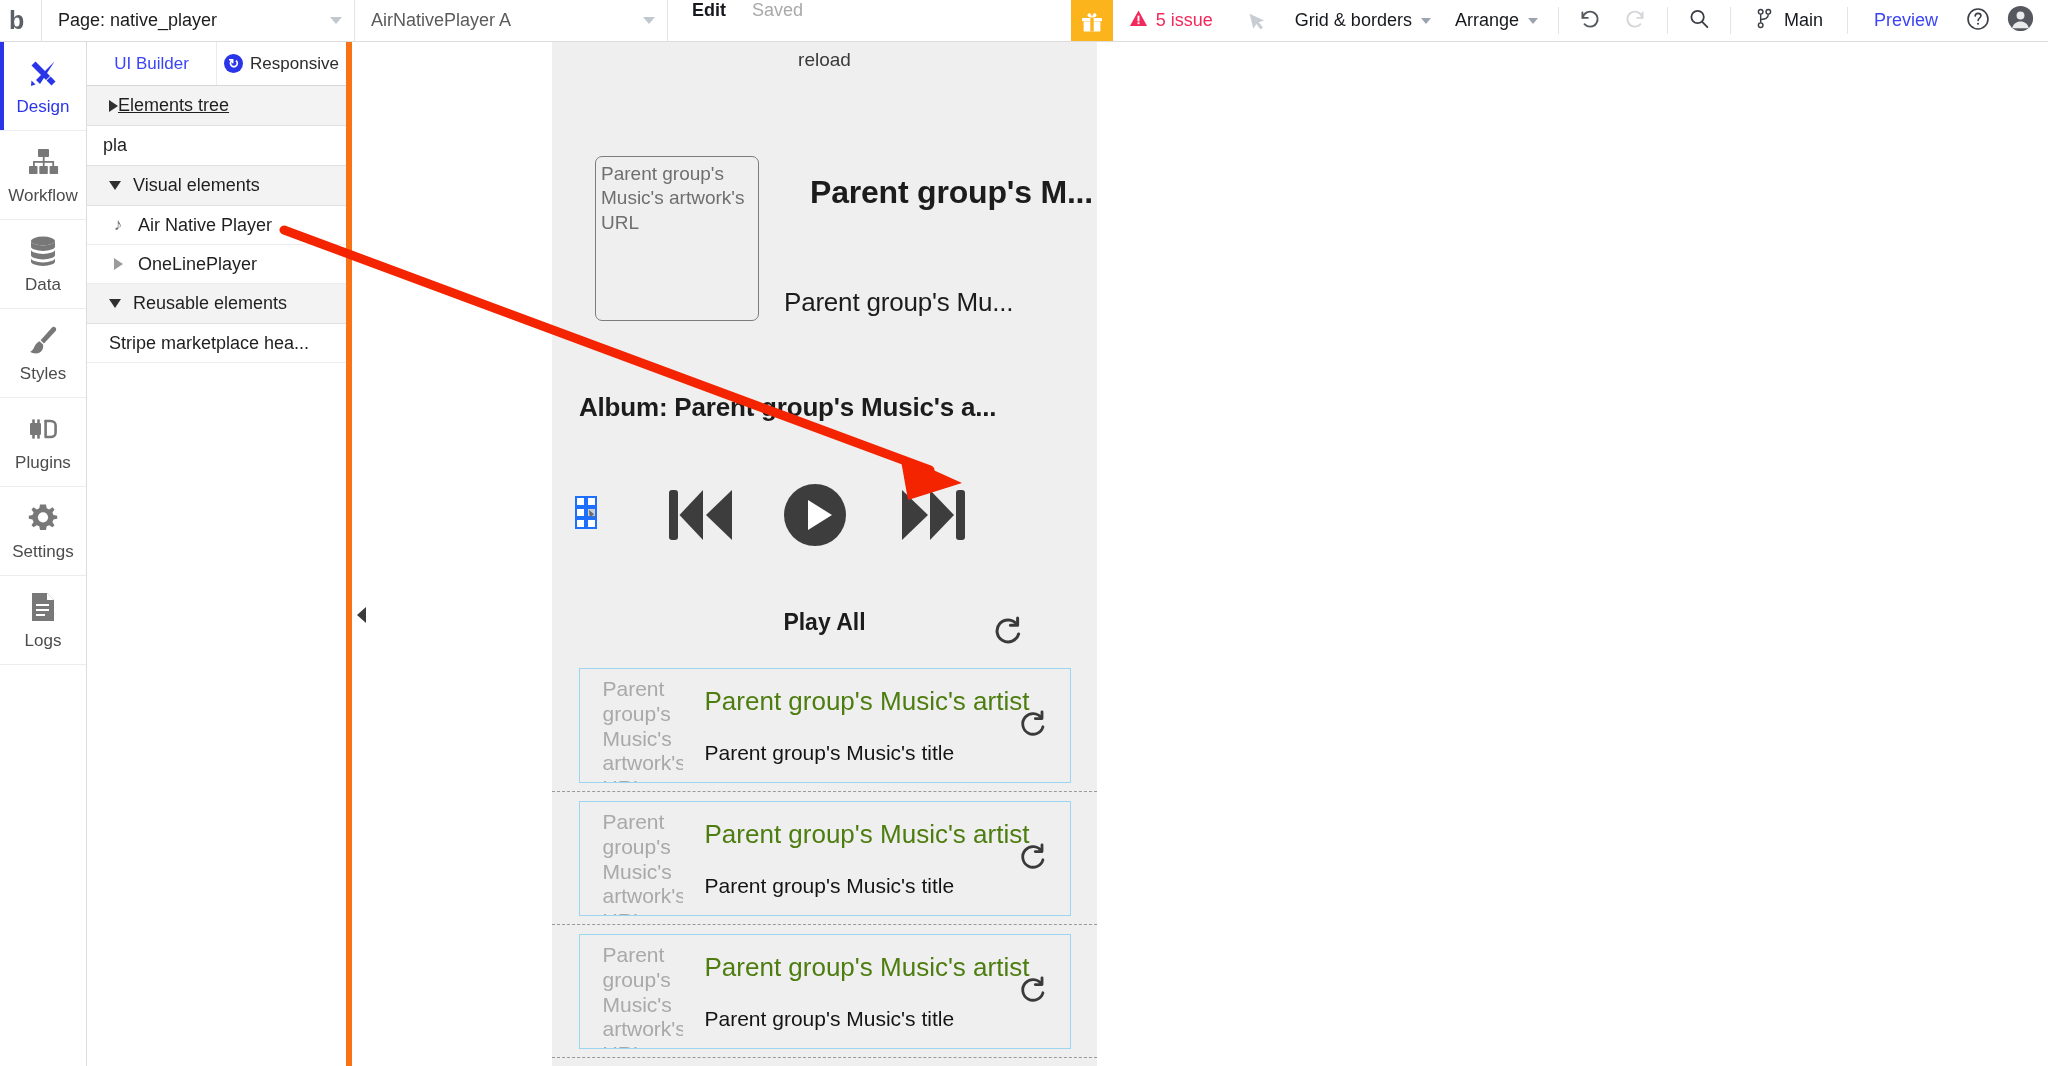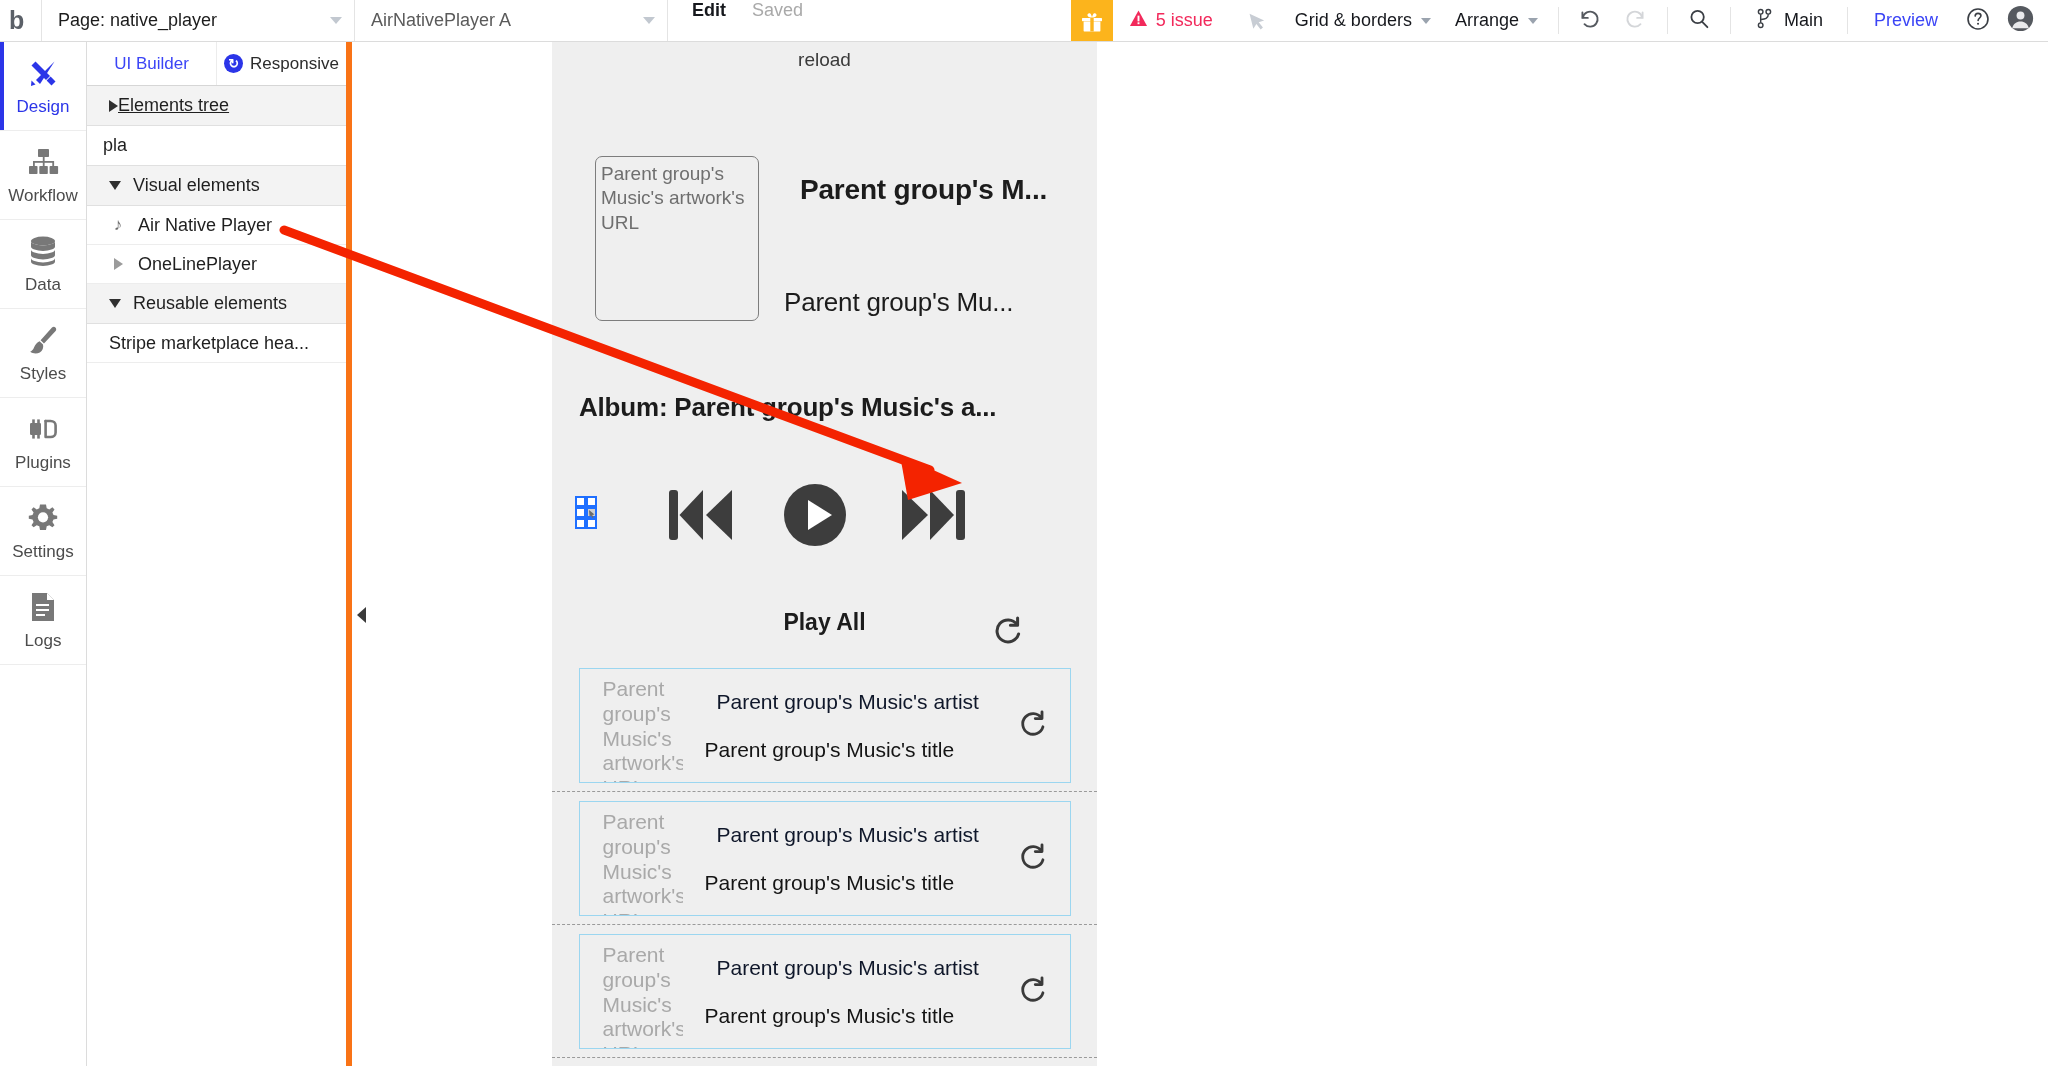--- a/index.html
+++ b/index.html
@@ -181,22 +181,22 @@
     position: absolute; left: 43px; top: 114px;
     width: 164px; height: 165px;
     border: 1px solid #7d7d7d; border-radius: 7px;
     background: #efefef;
     padding: 5px 4px 0 5px;
     font-size: 19px; line-height: 1.28; color: #6f6f6f;
     overflow: hidden;
   }
 
   .hdr1 {
-    position: absolute; left: 248px; top: 132px;
-    font-size: 28px; font-weight: bold; color: #1c1c1c; letter-spacing: -0.2px;
+    position: absolute; left: 258px; top: 132px;
+    font-size: 32px; font-weight: bold; color: #1c1c1c; letter-spacing: -0.2px;
     white-space: nowrap;
   }
   .hdr2 {
     position: absolute; left: 232px; top: 245px;
     font-size: 26px; font-weight: normal; color: #1c1c1c; letter-spacing: -0.2px;
     white-space: nowrap;
   }
   .hdr3 {
     position: absolute; left: 27px; top: 350px;
     font-size: 26px; font-weight: bold; color: #1c1c1c; letter-spacing: -0.2px;
@@ -236,21 +236,21 @@
   .track .thumb {
     width: 103px; padding: 8px 0 0 23px;
     font-size: 21px; line-height: 1.18; color: #a9a9a9;
     overflow: hidden; white-space: pre-line;
   }
   .track .meta {
     flex: 1 1 auto; display: flex; flex-direction: column;
     justify-content: center; gap: 24px;
     padding-left: 22px;
   }
-  .track .artist { font-size: 21px; color: #0f172a; margin-left: 12px; }
+  .track .artist { font-size: 26px; color: #4d7c0f; }
   .track .title { font-size: 21px; color: #141414; }
   .track .rld { position: absolute; right: 22px; top: 50%; transform: translateY(-50%); }
 
   
   .arrow-svg { position: absolute; left: 0; top: 0; width: 2048px; height: 1066px; pointer-events: none; z-index: 50; }
 </style>
 </head>
 <body>
 
 <div class="app">

